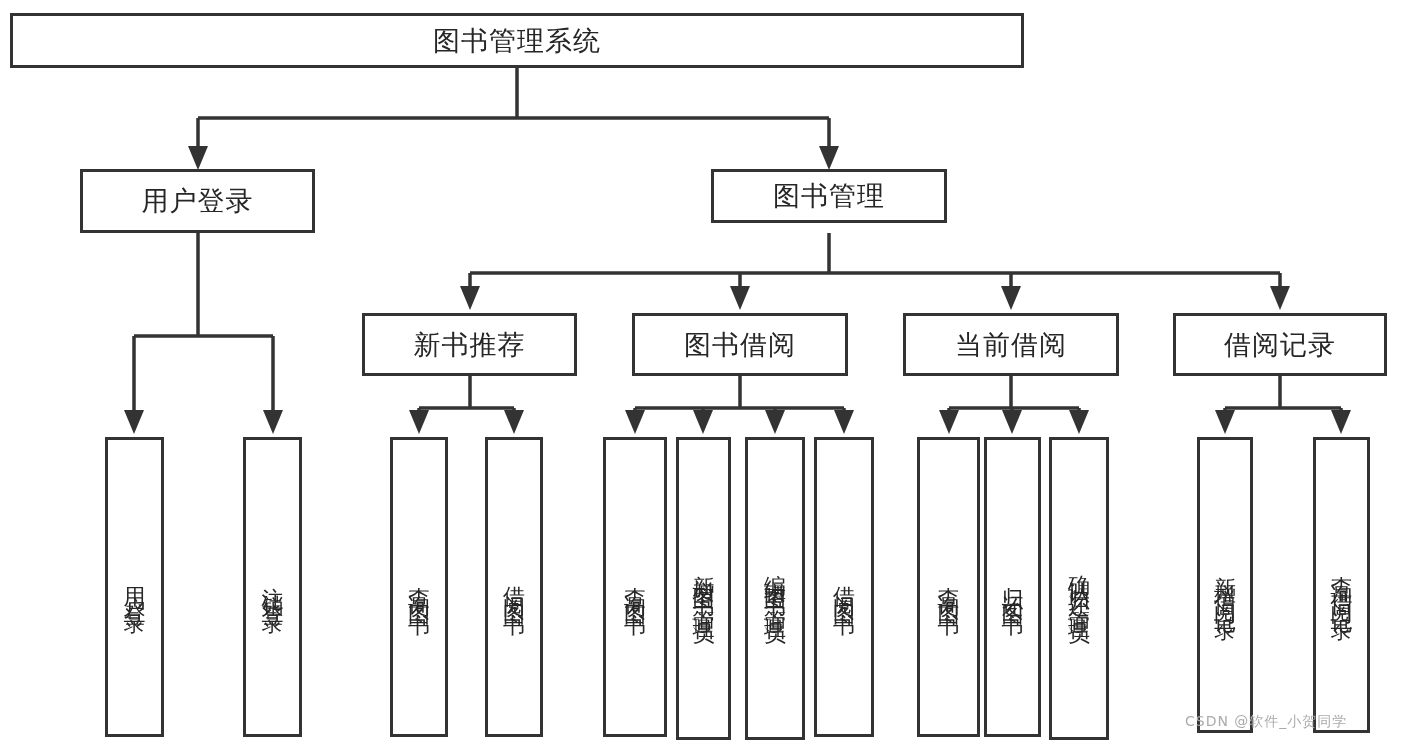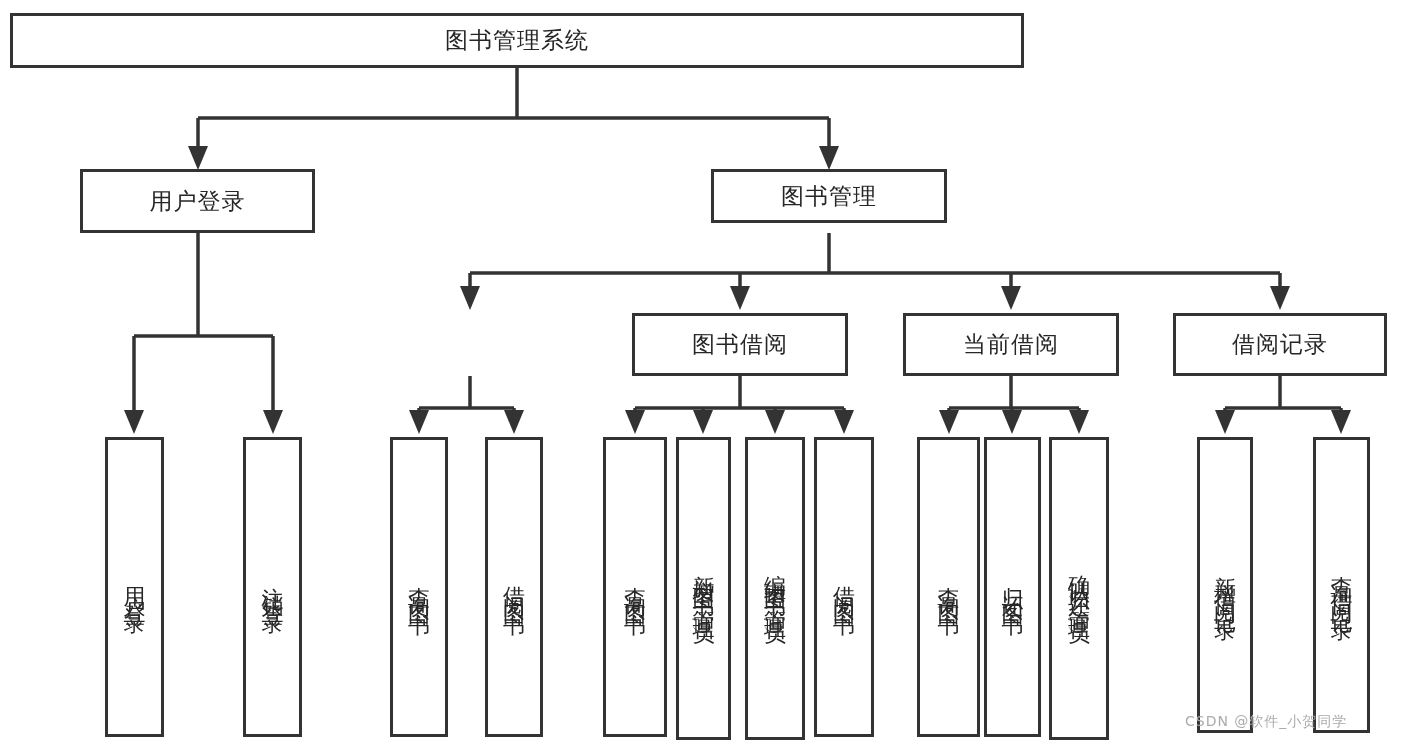--- a/index.html
+++ b/index.html
@@ -16,21 +16,21 @@
     box-sizing:border-box;
     border:3px solid #333333;
     background:#ffffff;
     display:flex;
     align-items:center;
     justify-content:center;
     color:#262626;
     z-index:2;
   }
   .hlabel{
-    font-size:23px;
+    font-size:27px;
     letter-spacing:1px;
     white-space:nowrap;
   }
   .vlabel{
     writing-mode:vertical-rl;
     text-orientation:mixed;
     font-size:22px;
     line-height:1;
     letter-spacing:9px;
     white-space:nowrap;
@@ -95,20 +95,23 @@
     <span class="hlabel">图书管理系统</span>
   </div>
 
   <div class="box" style="left:80px;top:169px;width:235px;height:64px">
     <span class="hlabel">用户登录</span>
   </div>
   <div class="box" style="left:711px;top:169px;width:236px;height:54px">
     <span class="hlabel">图书管理</span>
   </div>
 
+  <div class="box" style="left:362px;top:313px;width:215px;height:63px">
+    <span class="hlabel">新书推荐</span>
+  </div>
   <div class="box" style="left:632px;top:313px;width:216px;height:63px">
     <span class="hlabel">图书借阅</span>
   </div>
   <div class="box" style="left:903px;top:313px;width:216px;height:63px">
     <span class="hlabel">当前借阅</span>
   </div>
   <div class="box" style="left:1173px;top:313px;width:214px;height:63px">
     <span class="hlabel">借阅记录</span>
   </div>
 

